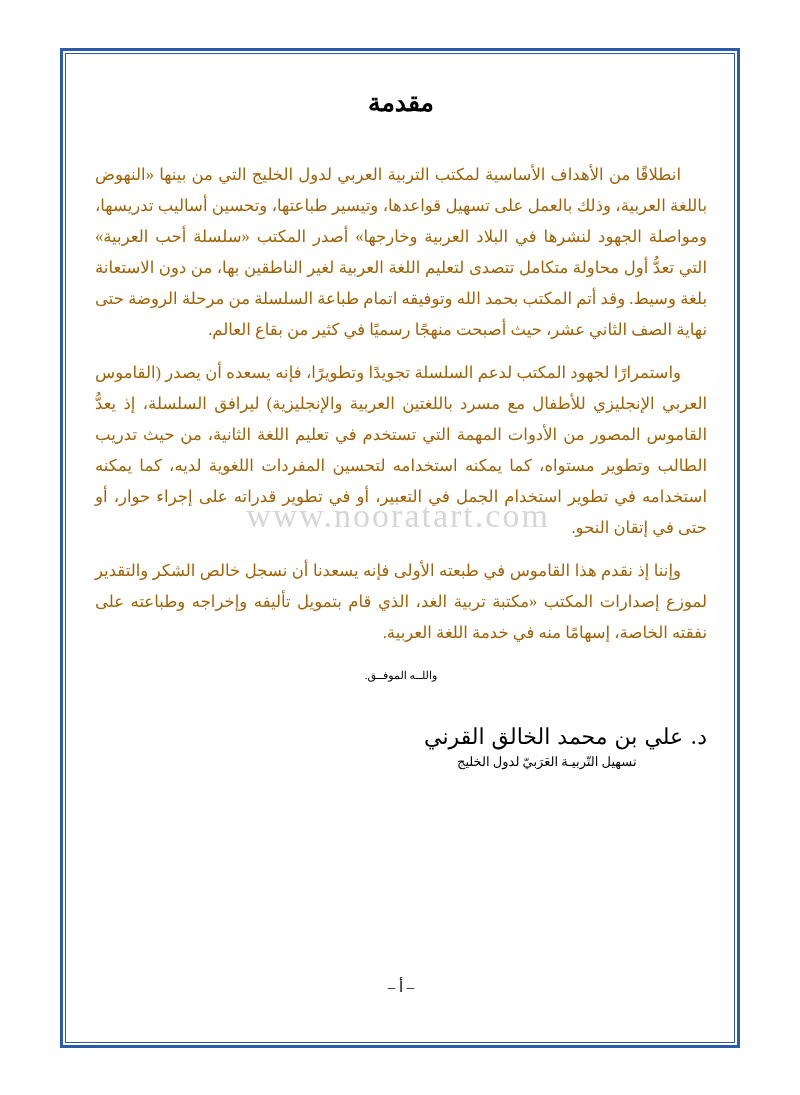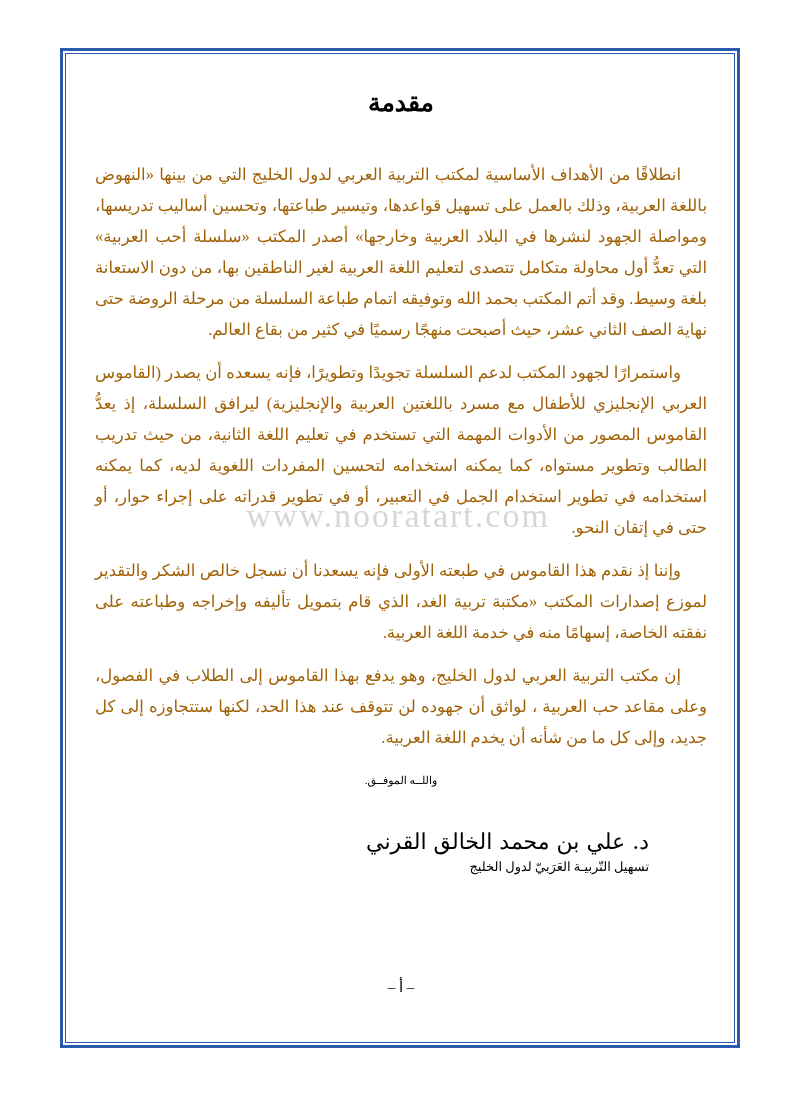--- a/index.html
+++ b/index.html
@@ -71,22 +71,21 @@
     font-size: 11px;
     line-height: 30px;
     text-align: center;
     margin: 12px 0 0 0;
     letter-spacing: 1px;
   }
 
   
   .signature-block {
     margin-top: 34px;
-    margin-right: 58px;
-    text-align: right;
+    text-align: left;
     width: 250px;
   }
   .sig-name {
     font-size: 22px;
     font-family: "DejaVu Serif", serif;
     letter-spacing: 1px;
     color: #000;
     white-space: nowrap;
   }
   .sig-role {
@@ -136,21 +135,20 @@
 <div class="page-outer-border"></div>
 <div class="page-inner-border"></div>
 
 <div class="content">
 
   <div class="doc-title">مقدمة</div>
 
   <p class="body-par">انطلاقًا من الأهداف الأساسية لمكتب التربية العربي لدول الخليج التي من بينها «النهوض باللغة العربية، وذلك بالعمل على تسهيل قواعدها، وتيسير طباعتها، وتحسين أساليب تدريسها، ومواصلة الجهود لنشرها في البلاد العربية وخارجها» أصدر المكتب «سلسلة أحب العربية» التي تعدُّ أول محاولة متكامل تتصدى لتعليم اللغة العربية لغير الناطقين بها، من دون الاستعانة بلغة وسيط. وقد أتم المكتب بحمد الله وتوفيقه اتمام طباعة السلسلة من مرحلة الروضة حتى نهاية الصف الثاني عشر، حيث أصبحت منهجًا رسميًا في كثير من بقاع العالم.</p>
   <p class="body-par">واستمرارًا لجهود المكتب لدعم السلسلة تجويدًا وتطويرًا، فإنه يسعده أن يصدر (القاموس العربي الإنجليزي للأطفال مع مسرد باللغتين العربية والإنجليزية) ليرافق السلسلة، إذ يعدُّ القاموس المصور من الأدوات المهمة التي تستخدم في تعليم اللغة الثانية، من حيث تدريب الطالب وتطوير مستواه، كما يمكنه استخدامه لتحسين المفردات اللغوية لديه، كما يمكنه استخدامه في تطوير استخدام الجمل في التعبير، أو في تطوير قدراته على إجراء حوار، أو حتى في إتقان النحو.</p>
   <p class="body-par">وإننا إذ نقدم هذا القاموس في طبعته الأولى فإنه يسعدنا أن نسجل خالص الشكر والتقدير لموزع إصدارات المكتب «مكتبة تربية الغد، الذي قام بتمويل تأليفه وإخراجه وطباعته على نفقته الخاصة، إسهامًا منه في خدمة اللغة العربية.</p>
-  <p class="body-par">إن مكتب التربية العربي لدول الخليج، وهو يدفع بهذا القاموس إلى الطلاب في الفصول، وعلى مقاعد حب العربية ، لواثق أن جهوده لن تتوقف عند هذا الحد، لكنها ستتجاوزه إلى كل جديد، وإلى كل ما من شأنه أن يخدم اللغة العربية.</p>
 
   <p class="closing">واللــه الموفــق.</p>
 
   <div class="signature-block">
     <div class="sig-name">د. علي بن محمد الخالق القرني</div>
     <div class="sig-org">تسهيل التّربيـة العَرَبيّ لدول الخليج</div>
   </div>
 
   <div class="page-number">– أ –</div>
 </div>

